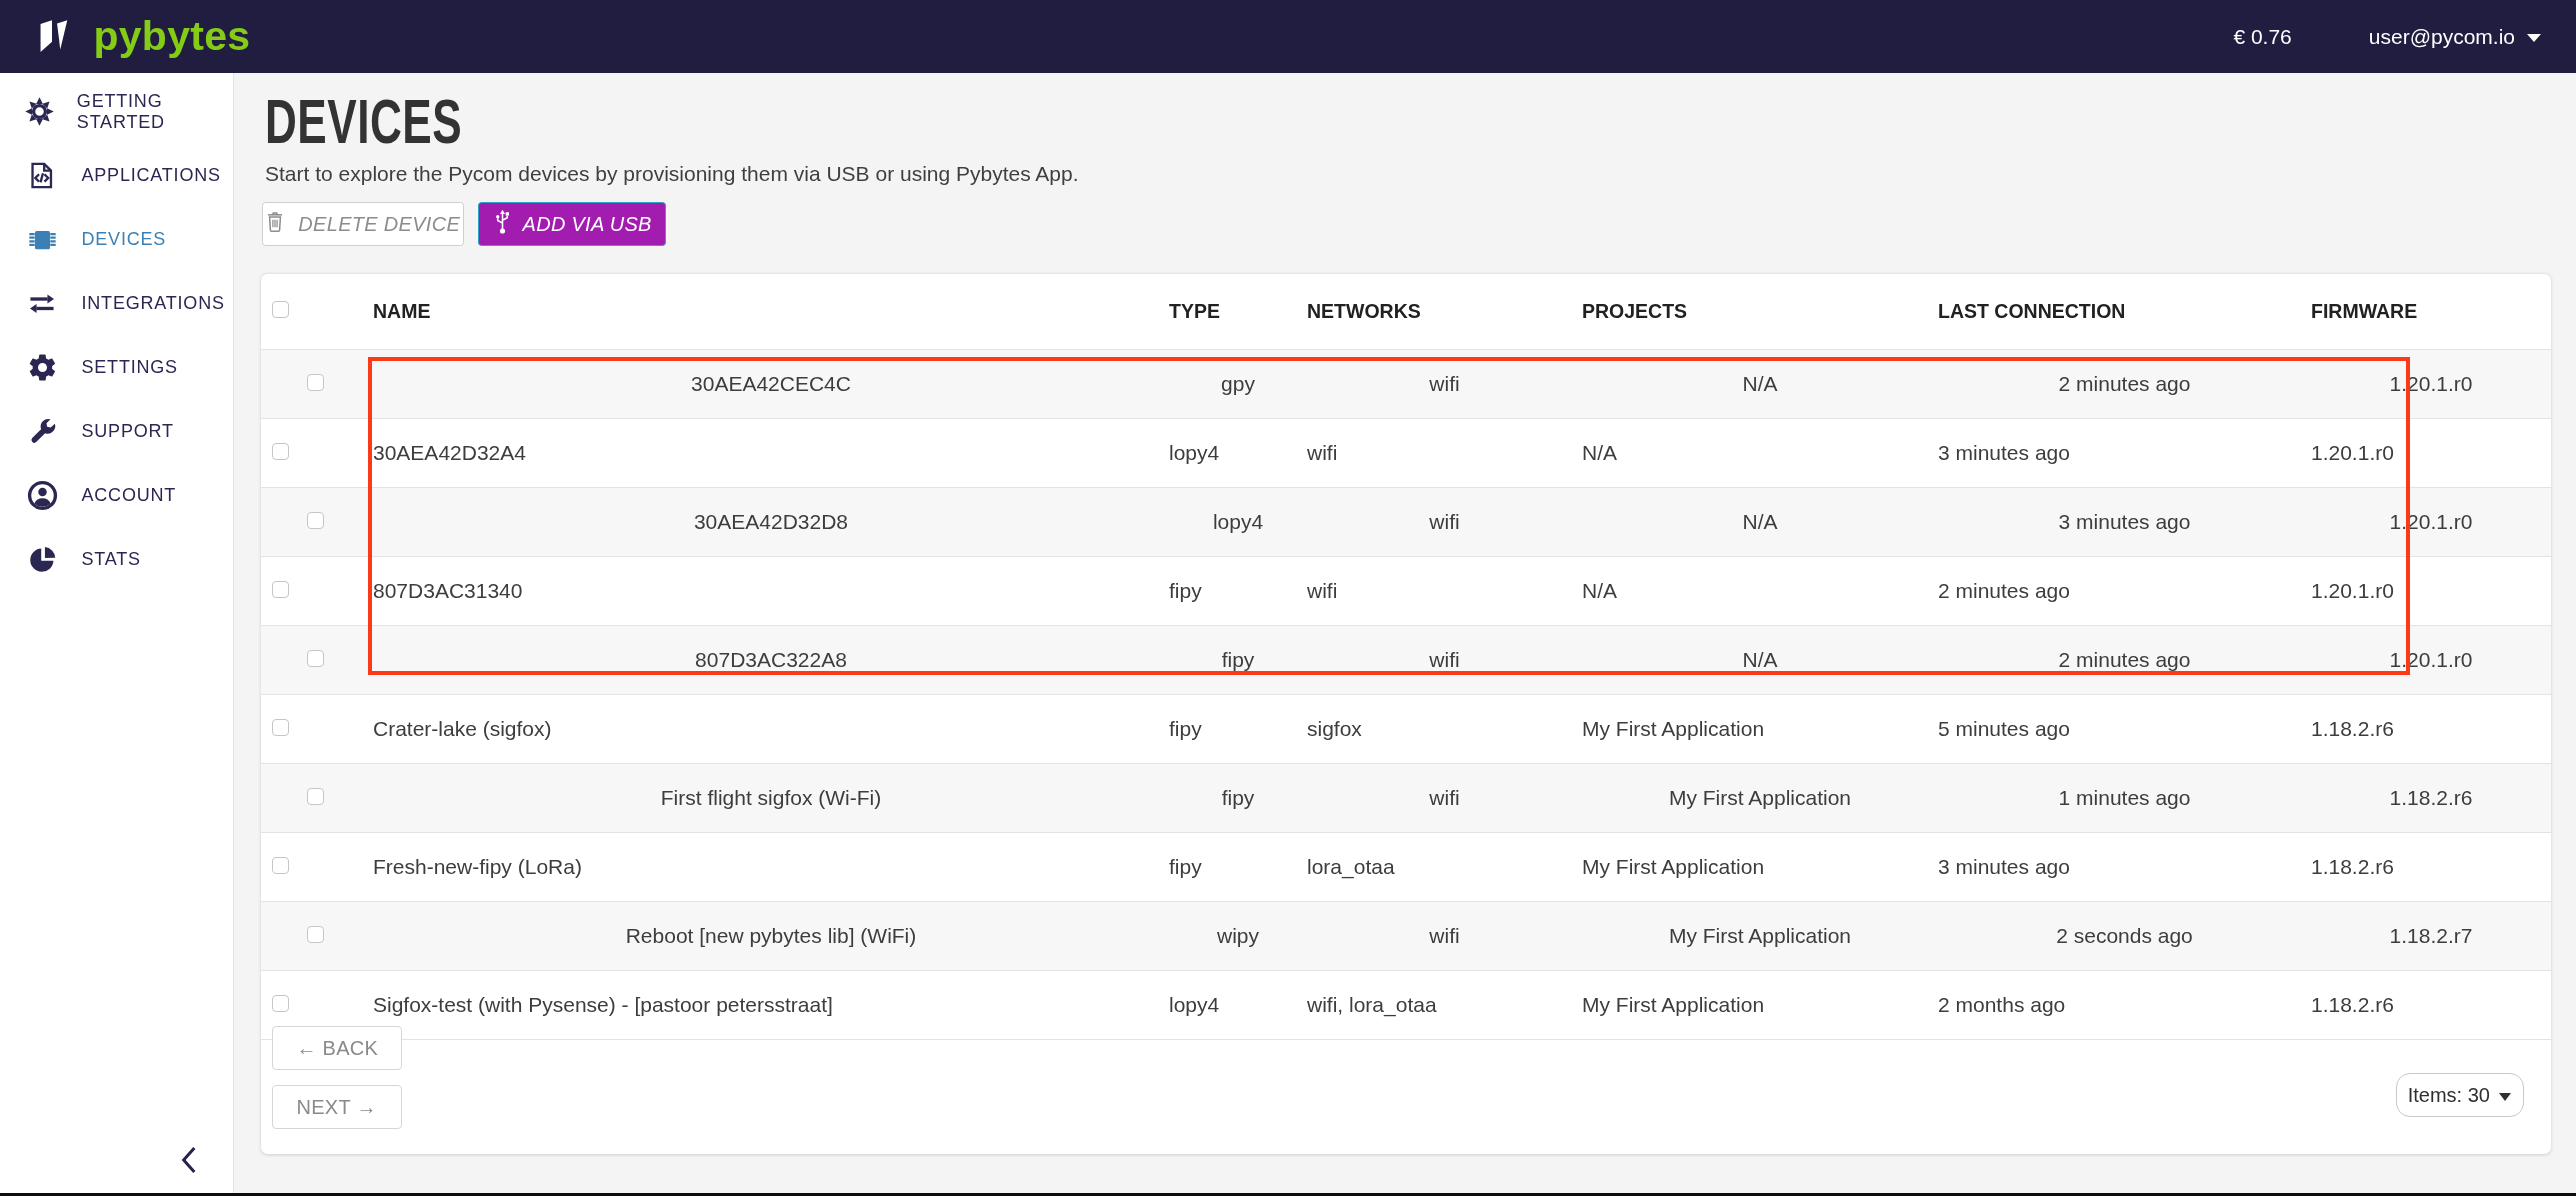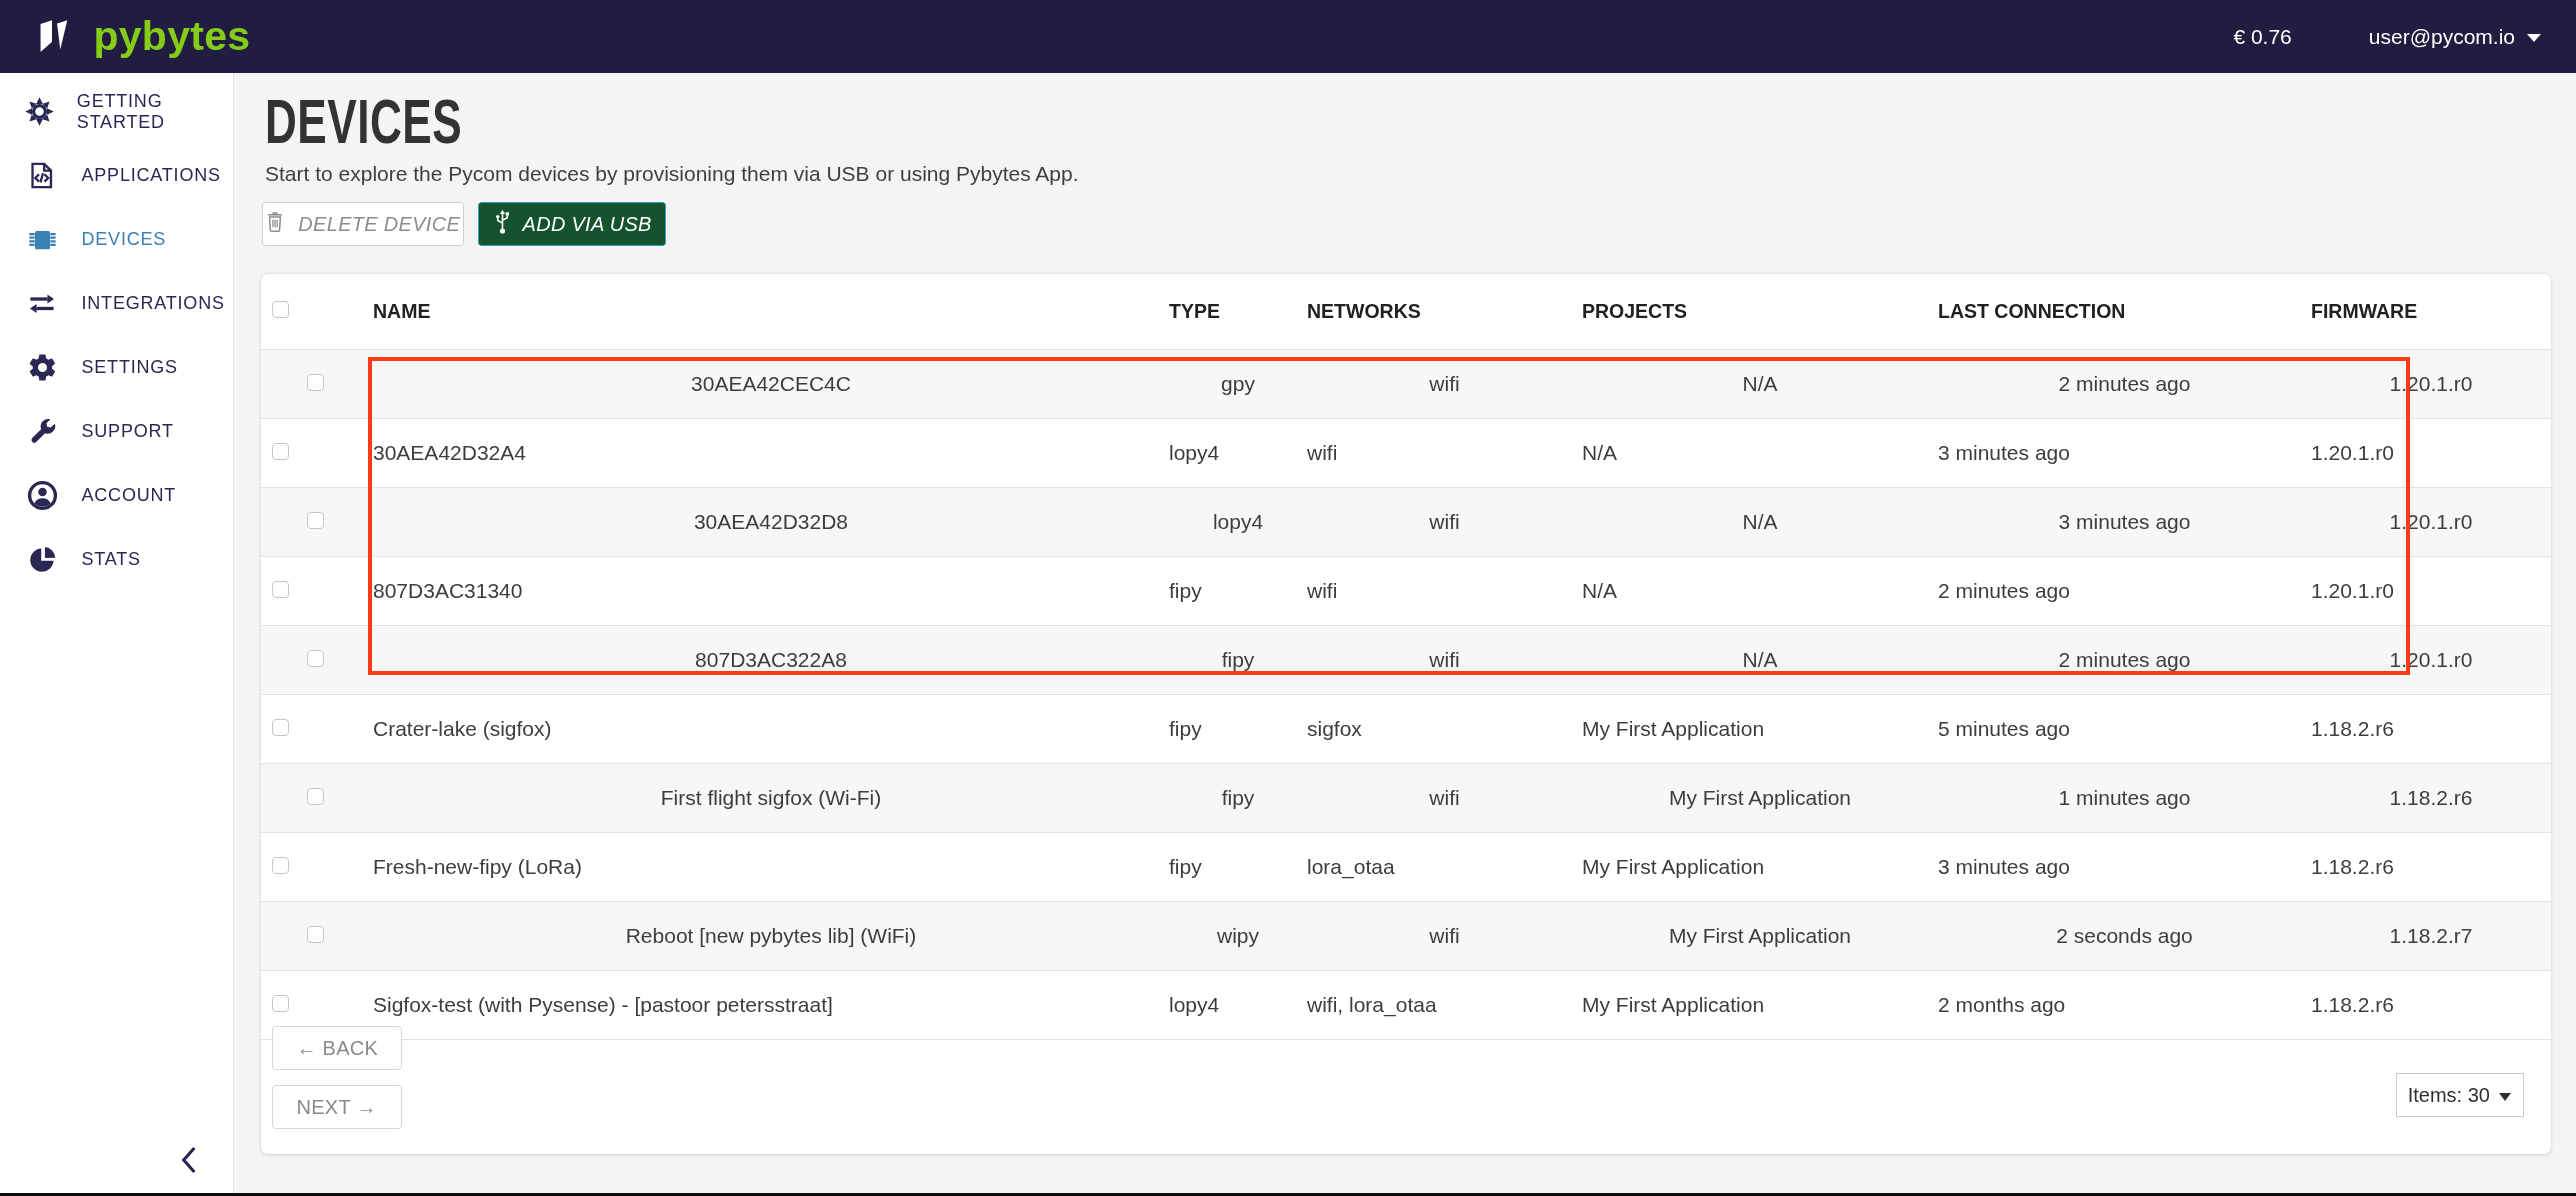--- a/index.html
+++ b/index.html
@@ -30,42 +30,42 @@
 
   
   .main{position:absolute;left:234px;top:73px;right:0;bottom:0;}
   .page-title{position:absolute;left:31px;top:14.8px;font-size:63px;font-weight:700;color:#333333;
     line-height:1.05;transform:scaleX(.70);transform-origin:0 0;letter-spacing:0.7px;white-space:nowrap;}
   .page-desc{position:absolute;left:31px;top:89px;font-size:21px;color:#3f3f3f;}
   .toolbar{position:absolute;left:27.5px;top:129px;display:flex;gap:14.8px;font-style:italic;}
   .btn{height:44px;border-radius:3.4px;display:flex;align-items:center;justify-content:center;
     font-size:20px;cursor:pointer;letter-spacing:0.3px;}
   .btn-delete{width:202px;background:#ffffff;border:0.7px solid #cfcfcf;color:#8c8c8c;gap:13.4px;}
-  .btn-add{width:188px;background:#14532d;border:0.7px solid #2aa5c9;color:#ffffff;gap:10.7px;}
+  .btn-add{width:188px;background:#a21caf;border:0.7px solid #2aa5c9;color:#ffffff;gap:10.7px;}
 
   
   .table-card{position:absolute;left:27px;top:201px;width:2290px;height:880px;background:#ffffff;
     border-radius:6.7px;box-shadow:0 0.7px 3.4px rgba(0,0,0,.16);}
   .grid-row{display:grid;grid-template-columns:98px 810px 138px 275px 356px 373px 1fr;align-items:center;}
   .thead{height:75px;font-weight:700;font-size:19.5px;color:#212121;}
   .tbody{border-bottom:0.7px solid #e3e3e3;}
   .trow{height:69px;font-size:21px;color:#3d3d3d;border-top:0.7px solid #e3e3e3;cursor:pointer;}
   .trow.stripe{background:#f7f7f8;text-align:center;}
   .name-cell{padding-left:14px;}
   .checkbox{width:17.5px;height:17.5px;border:1.3px solid #c6c6c6;border-radius:4px;background:#ffffff;
     margin-left:10.7px;display:inline-block;cursor:pointer;}
   .highlight-rect{position:absolute;left:107px;top:83px;width:2042px;height:318px;
     border:4px solid #fb3a17;z-index:6;pointer-events:none;}
 
   
   .pager{position:absolute;left:11.4px;top:752px;display:flex;gap:15.4px;flex-direction:column;}
   .pbtn{height:44px;padding:0 23px;border:0.7px solid #d6d6d6;border-radius:4px;background:#ffffff;
     color:#8a8a8a;font-size:20px;display:flex;align-items:center;cursor:pointer;letter-spacing:0.3px;}
   .items-btn{position:absolute;right:27.5px;top:799px;height:44px;width:128px;border:0.7px solid #c9c9c9;
-    border-radius:0;background:#ffffff;color:#2f2f2f;font-size:20px;display:flex;align-items:center;
+    border-radius:14px;background:#ffffff;color:#2f2f2f;font-size:20px;display:flex;align-items:center;
     justify-content:center;gap:9.4px;cursor:pointer;}
   .caret-dark{width:0;height:0;border-left:6.7px solid transparent;border-right:6.7px solid transparent;
     border-top:8px solid #2f2f2f;margin-top:3.4px;}
 
   .bottom-bar{position:absolute;left:0;right:0;bottom:0;height:3.4px;background:#0d0d0d;z-index:40;}
 </style>
 </head>
 <body>
 
 <div class="navbar">

